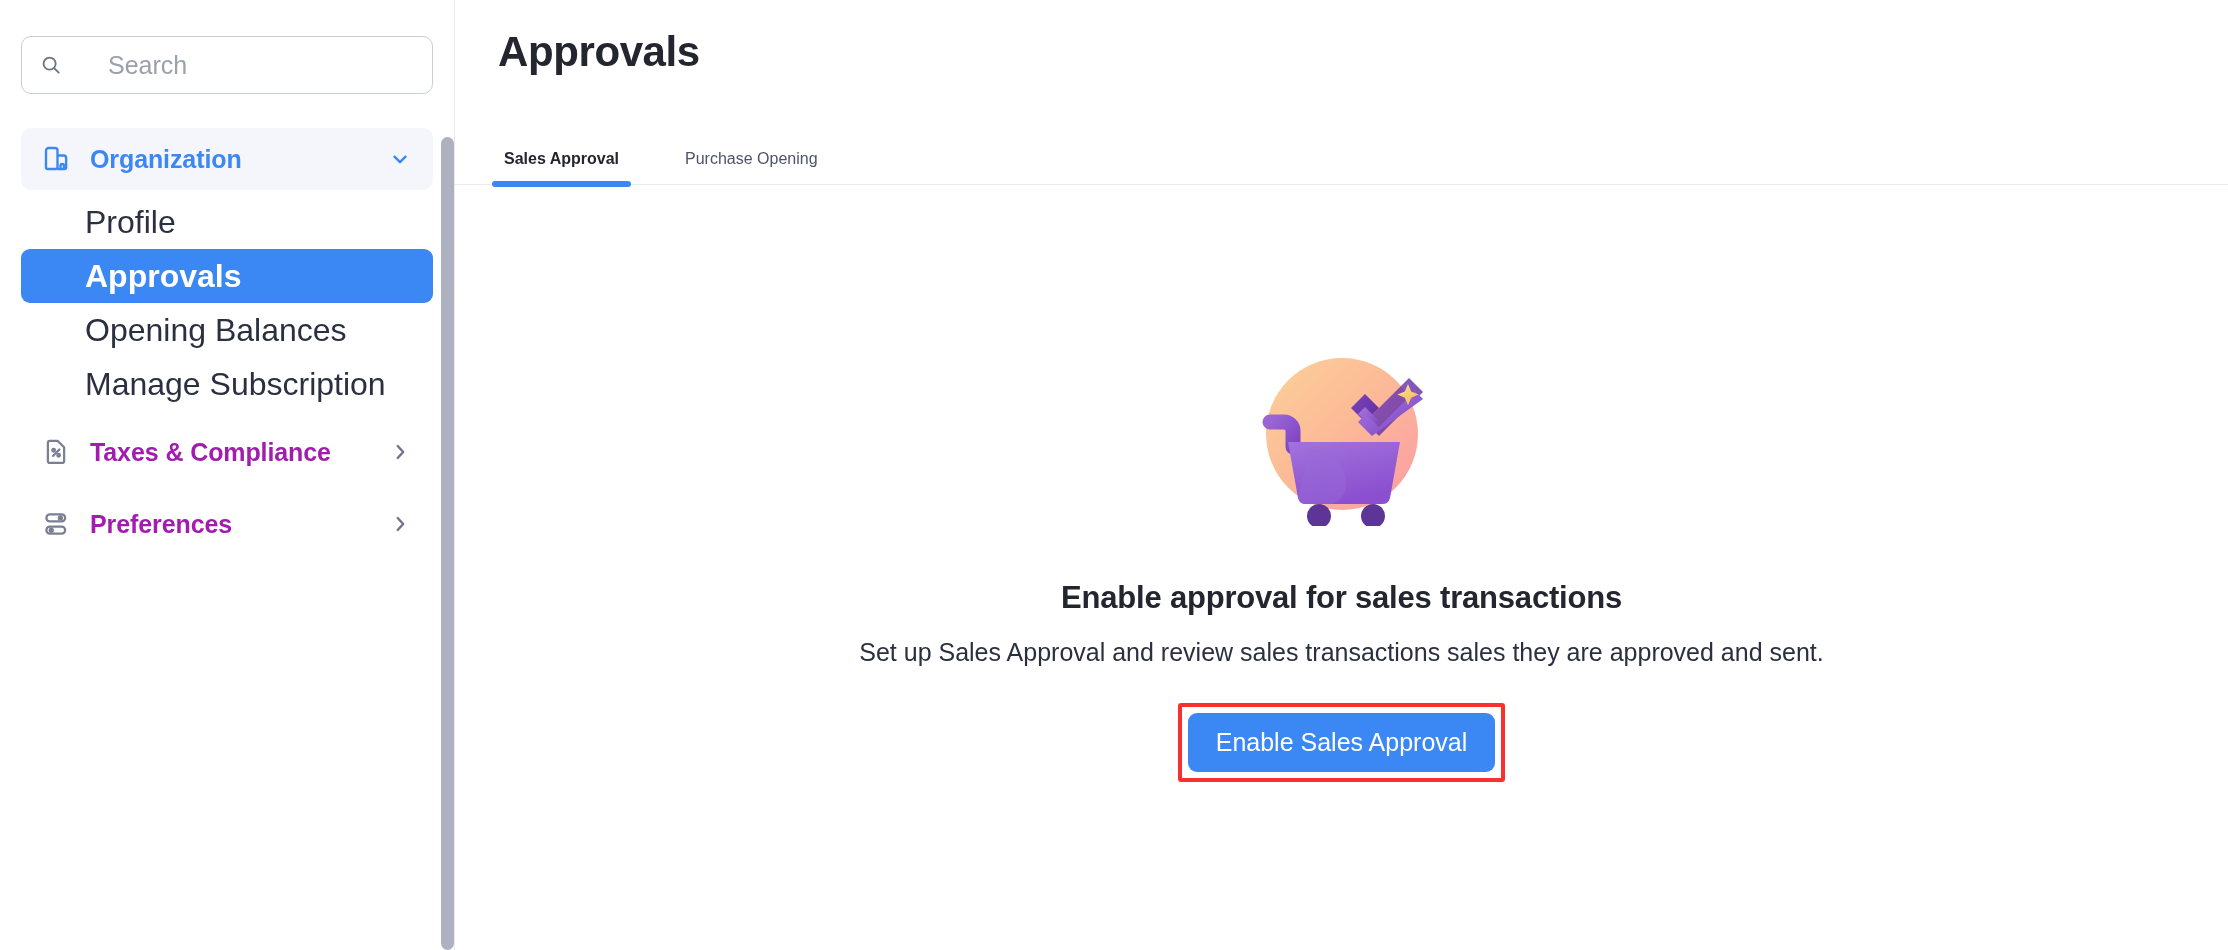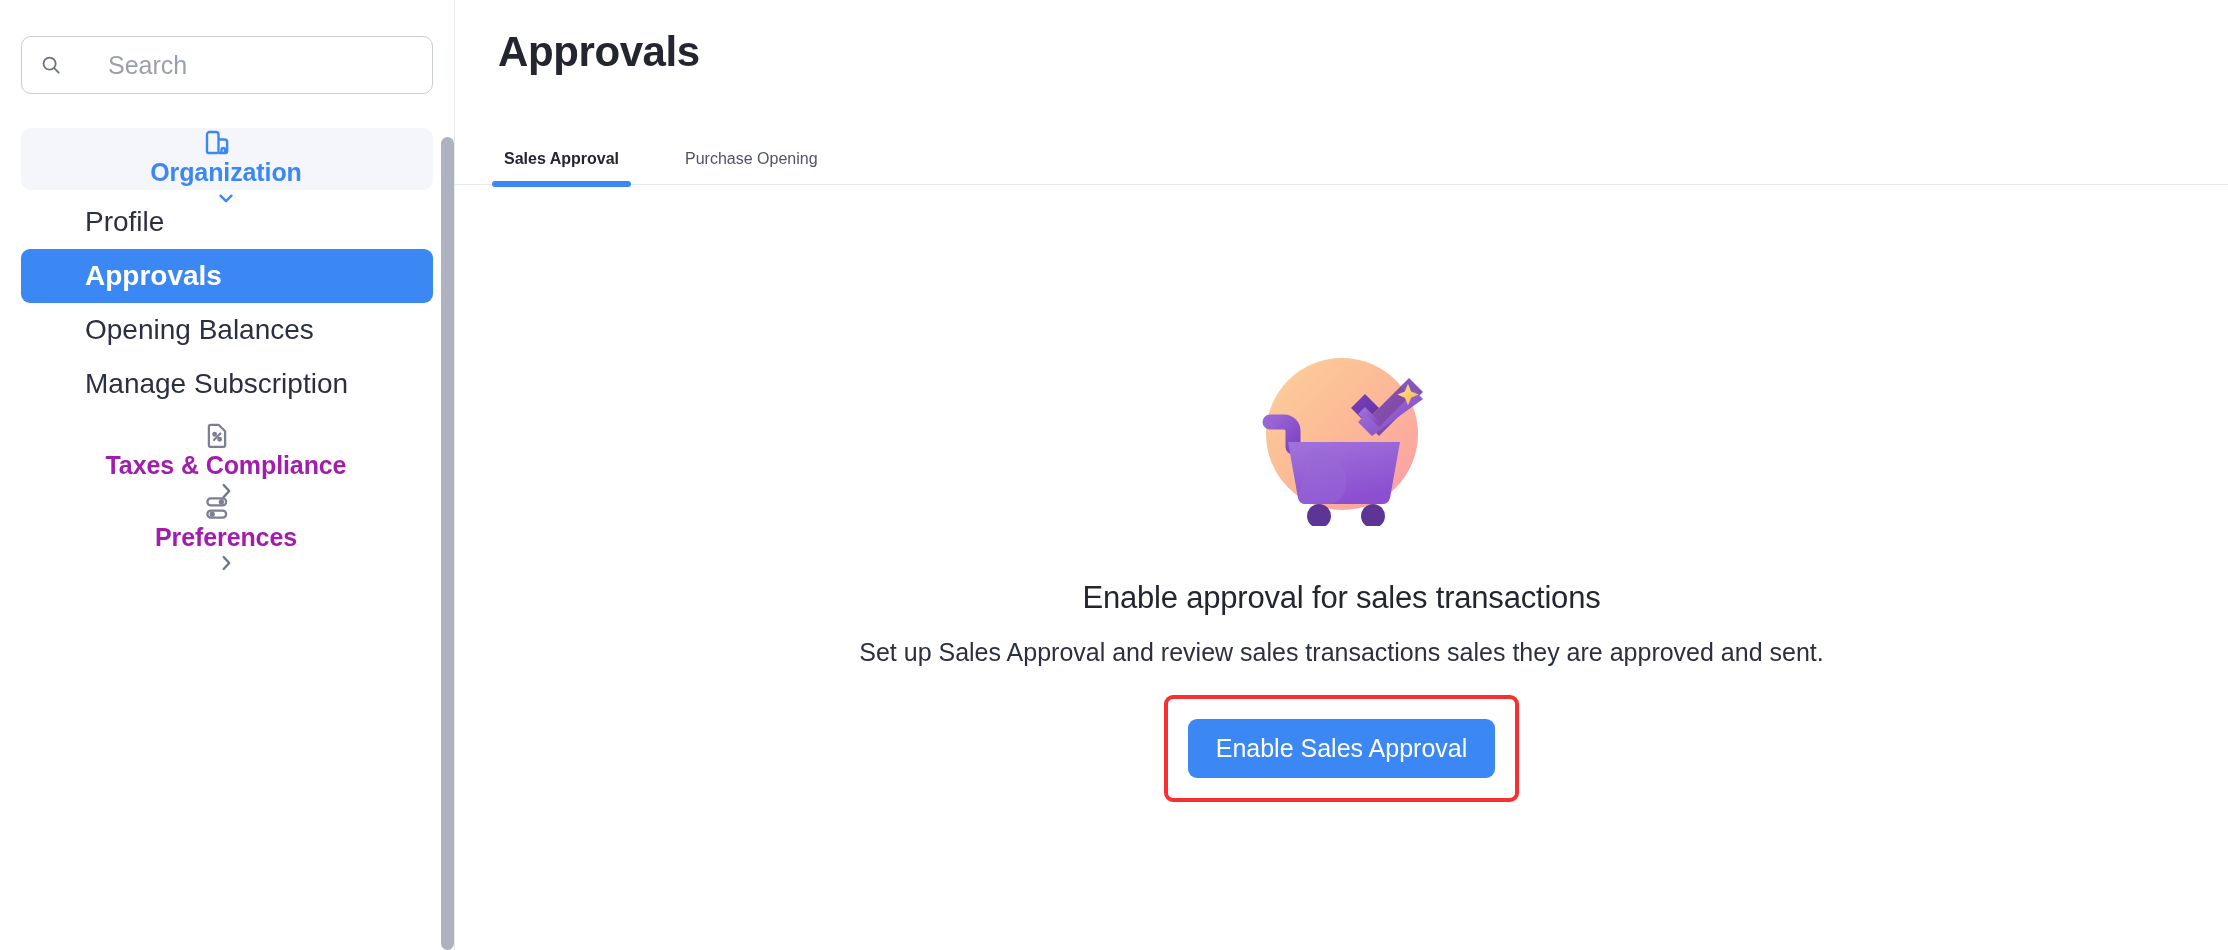--- a/index.html
+++ b/index.html
@@ -66,21 +66,20 @@
     padding: 0 21px 0 21px;
   }
 
   .nav-group-head {
     height: 62px;
     border-radius: 10px;
     display: flex;
     align-items: center;
     padding: 0 22px 0 20px;
     cursor: pointer;
-    flex-direction: column;
   }
   .nav-group-head.active {
     background: #f4f6fb;
   }
   .nav-group-icon {
     width: 30px;
     height: 30px;
     flex: 0 0 30px;
     margin-right: 19px;
     display: block;
@@ -104,21 +103,21 @@
   .nav-sub {
     list-style: none;
   }
   .nav-sub-item {
     height: 54px;
     margin-bottom: 0px;
     border-radius: 9px;
     display: flex;
     align-items: center;
     padding-left: 64px;
-    font-size: 28px;
+    font-size: 32px;
     color: #2b3040;
     cursor: pointer;
     white-space: nowrap;
   }
   .nav-sub-item.selected {
     background: #3b88f5;
     color: #ffffff;
     font-weight: bold;
   }
 
@@ -207,37 +206,37 @@
   .illus {
     margin-top: 116px;
     width: 188px;
     height: 188px;
     display: block;
   }
 
   .es-title {
     margin-top: 54px;
     font-size: 31px;
-    font-weight: normal;
+    font-weight: bold;
     color: #23262f;
     letter-spacing: -0.2px;
     text-align: center;
   }
   .es-desc {
     margin-top: 22px;
     font-size: 25px;
     color: #2b3040;
     text-align: center;
   }
 
   .cta-hl {
-    margin-top: 28px;
+    margin-top: 36px;
     border: 4px solid #fa2f2f;
-    padding: 20px;
-    border-radius: 9px;
+    padding: 6px;
+    border-radius: 3px;
     display: inline-block;
   }
   .cta-btn {
     display: block;
     background: #3b88f5;
     color: #ffffff;
     border: none;
     outline: none;
     border-radius: 9px;
     font-family: "Liberation Sans", sans-serif;

